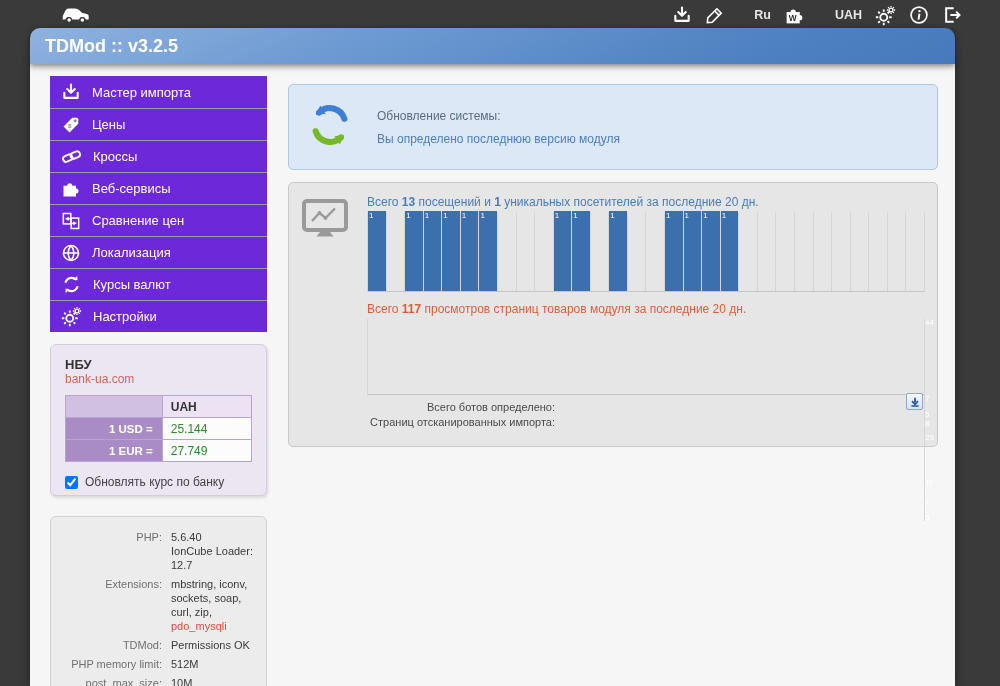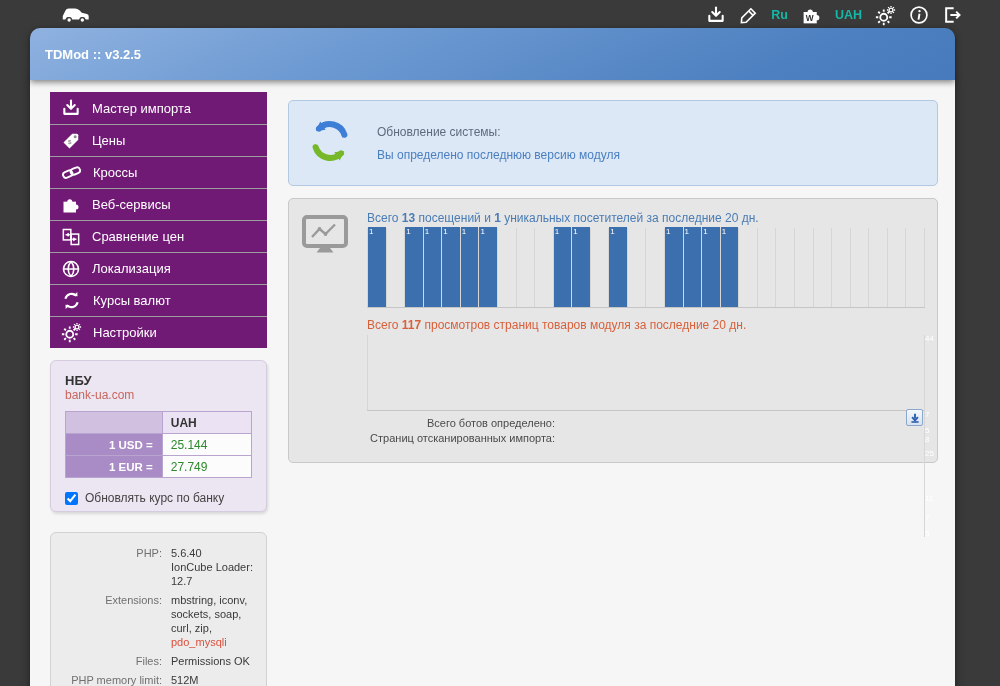--- a/index.html
+++ b/index.html
@@ -3,32 +3,32 @@
 <meta charset="utf-8">
 <style>
   * { box-sizing: border-box; }
   html,body { width:1000px; height:686px; margin:0; overflow:hidden; }
   body { background:#3a3a3a; font-family:"Liberation Sans",sans-serif; }
 
   
   .topbar { height:28px; display:flex; align-items:center; justify-content:space-between; padding:2px 38px 0 60px; }
   .tb-left, .tb-right { display:flex; align-items:center; gap:13px; }
   .tb-ic { display:inline-flex; align-items:center; cursor:pointer; }
-  .tb-txt { color:#14b8a6; font-size:12.5px; font-weight:bold; cursor:pointer; }
+  .tb-txt { color:#e5e5e5; font-size:12.5px; font-weight:bold; cursor:pointer;margin-left:17px; }
 
   
   .shell { margin-left:30px; width:925px; }
-  .titlebar { height:52px; background:linear-gradient(155deg,#8fb2e0 0%,#6d9ad2 35%,#4d80c0 80%,#477abc 100%);
-    border-radius:10px 10px 0 0; box-shadow:0 2px 6px rgba(0,0,0,.5); color:#fff; font-weight:bold; font-size:13px;
+  .titlebar { height:36px; background:linear-gradient(155deg,#8fb2e0 0%,#6d9ad2 35%,#4d80c0 80%,#477abc 100%);
+    border-radius:10px 10px 0 0; box-shadow:0 2px 6px rgba(0,0,0,.5); color:#fff; font-weight:bold; font-size:18px;
     display:flex; align-items:center; padding-left:15px; position:relative; z-index:2; }
   .content { background:#f6f6f6; height:622px; display:flex; padding:12px 17px 0 20px; box-shadow:0 0 9px rgba(0,0,0,.45); position:relative; z-index:1; }
 
   
   .left-col { width:217px; margin-right:21px; flex-shrink:0; }
-  .sidebar { background:#701a75; }
+  .sidebar { background:#6d28d9; }
   .sb-item { height:32px; display:flex; align-items:center; gap:11px; padding-left:11px; color:#fff; font-size:13px; cursor:pointer; }
   .sb-item + .sb-item { border-top:1px solid #9d9d9d; }
 
   .nbu { margin-top:12px; background:#ece5f2; border:1px solid #d6ccdf; border-radius:6px; padding:12px 14px 6px; box-shadow:1px 2px 3px rgba(0,0,0,.12); }
   .nbu-title { font-weight:bold; font-size:13px; color:#333; }
   .nbu-link { font-size:12px; color:#c9665c; cursor:pointer; }
   .nbu-table { margin-top:9px; border-collapse:collapse; width:100%; font-size:12px; }
   .nbu-table td, .nbu-table th { border:1px solid #b9a3cf; height:22px; }
   .nbu-h0 { background:#d2c0e1; width:52%; }
   .nbu-h1 { background:#ebe2f3; color:#333; font-weight:bold; text-align:left; padding-left:8px; }
@@ -261,21 +261,21 @@
           </div>
           <div class="php-row">
             <div class="php-lab">Extensions:</div>
             <div class="php-val">
               <div>mbstring, iconv,</div>
               <div>sockets, soap, curl, zip,</div>
               <div class="php-hl">pdo_mysqli</div>
             </div>
           </div>
           <div class="php-row">
-            <div class="php-lab">Files:</div>
+            <div class="php-lab">TDMod:</div>
             <div class="php-val">
               <div>Permissions OK</div>
             </div>
           </div>
           <div class="php-row">
             <div class="php-lab">PHP memory limit:</div>
             <div class="php-val">
               <div>512M</div>
             </div>
           </div>

